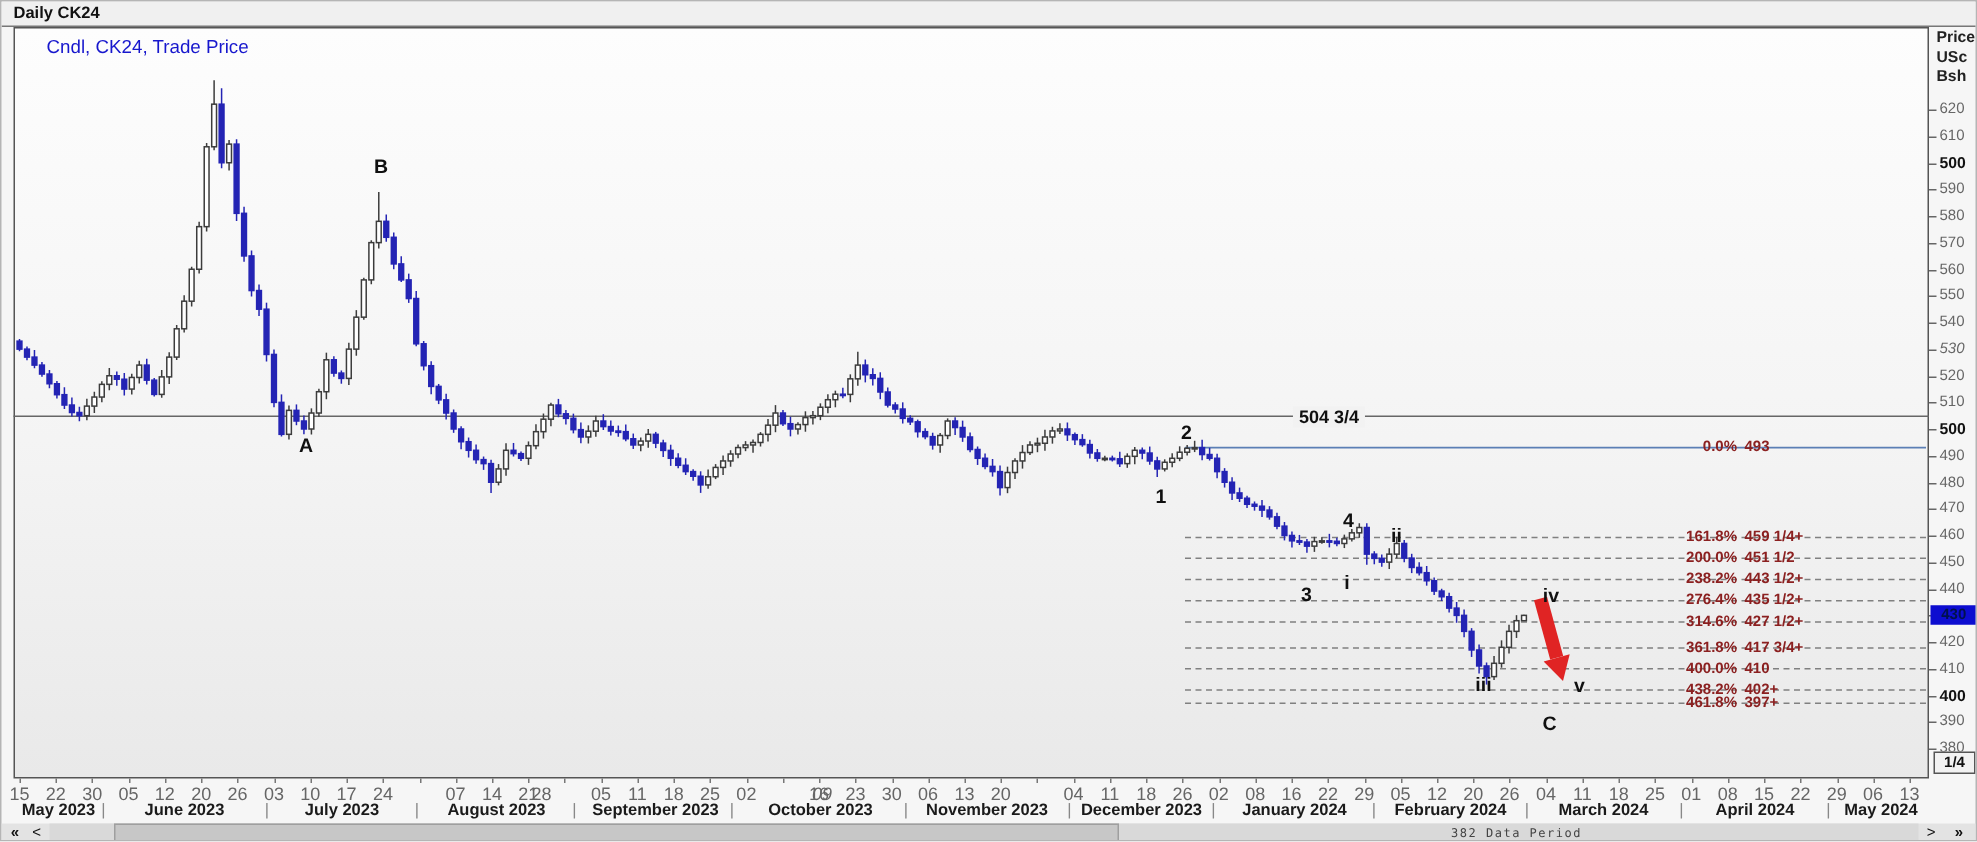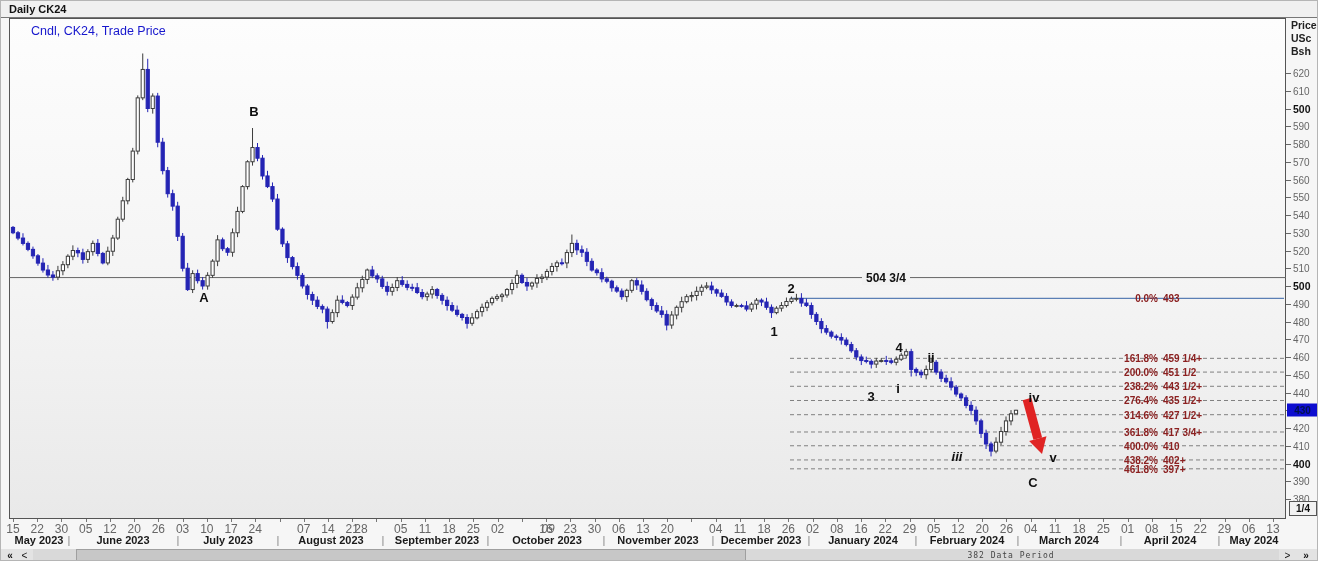--- a/index.html
+++ b/index.html
@@ -498,21 +498,21 @@
       <div class="fib-label" style="left: 1117px; top: 458.95px;"><span class="pct">438.2%</span><span class="val">402+</span></div>
       <div class="fib-label" style="left: 1117px; top: 467.825px;"><span class="pct">461.8%</span><span class="val">397+</span></div>
       <div class="lbl wave" style="left: 203px; top: 296px;">A</div>
       <div class="lbl wave" style="left: 253px; top: 110px;">B</div>
       <div class="lbl wave" style="left: 773px; top: 330px;">1</div>
       <div class="lbl wave" style="left: 790px; top: 287px;">2</div>
       <div class="lbl wave" style="left: 870px; top: 395px;">3</div>
       <div class="lbl wave" style="left: 898px; top: 346px;">4</div>
       <div class="lbl wave" style="left: 897px; top: 387px;">i</div>
       <div class="lbl wave" style="left: 930px; top: 356px;">ii</div>
-      <div class="lbl wave" style="left: 956px; top: 455px; font-style: italic;">iii</div>
+      <div class="lbl wave" style="left: 988px; top: 455px;">iii</div>
       <div class="lbl wave" style="left: 1033px; top: 396px;">iv</div>
       <div class="lbl wave" style="left: 1052px; top: 456px;">v</div>
       <div class="lbl wave" style="left: 1032px; top: 481px;">C</div>
     </div>
 
   <div class="axis-head" style="top:18px">Price</div>
   <div class="axis-head" style="top:31px">USc</div>
   <div class="axis-head" style="top:44px">Bsh</div>
 
   <div id="price-axis">
@@ -528,21 +528,21 @@
       <div class="ptick" style="top: 143px;">580</div>
       <div class="ptick-dash" style="top: 160.75px;"></div>
       <div class="ptick" style="top: 160.75px;">570</div>
       <div class="ptick-dash" style="top: 178.5px;"></div>
       <div class="ptick" style="top: 178.5px;">560</div>
       <div class="ptick-dash" style="top: 196.25px;"></div>
       <div class="ptick" style="top: 196.25px;">550</div>
       <div class="ptick-dash" style="top: 214px;"></div>
       <div class="ptick" style="top: 214px;">540</div>
       <div class="ptick-dash" style="top: 231.75px;"></div>
-      <div class="ptick" style="top: 231.75px;">530</div>
+      <div class="ptick" style="top: 231.75px; font-style: italic;">530</div>
       <div class="ptick-dash" style="top: 249.5px;"></div>
       <div class="ptick" style="top: 249.5px;">520</div>
       <div class="ptick-dash" style="top: 267.25px;"></div>
       <div class="ptick" style="top: 267.25px;">510</div>
       <div class="ptick-dash" style="top: 285px;"></div>
       <div class="ptick bold" style="top: 285px;">500</div>
       <div class="ptick-dash" style="top: 302.75px;"></div>
       <div class="ptick" style="top: 302.75px;">490</div>
       <div class="ptick-dash" style="top: 320.5px;"></div>
       <div class="ptick" style="top: 320.5px;">480</div>

